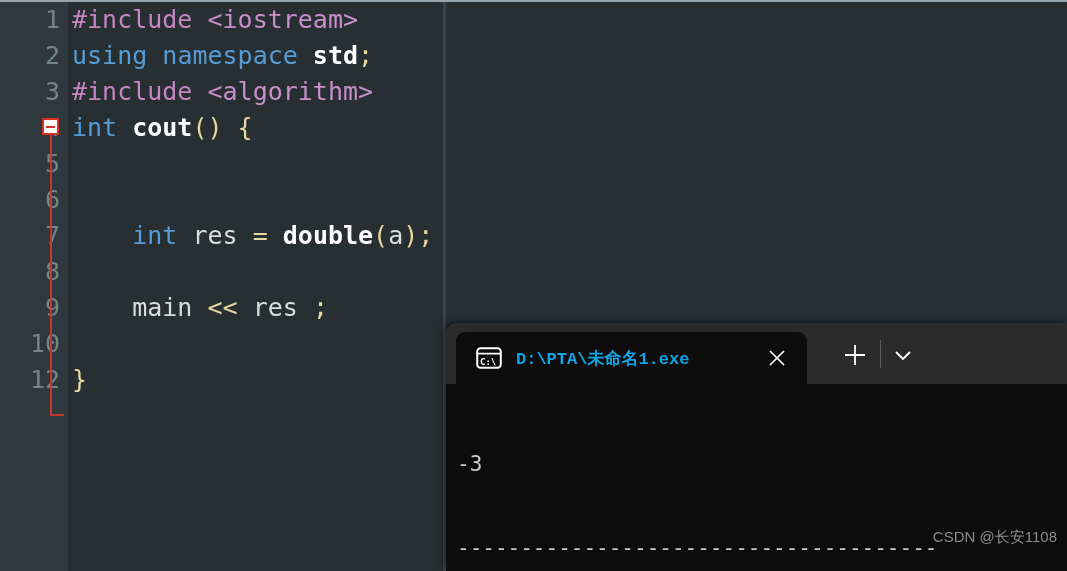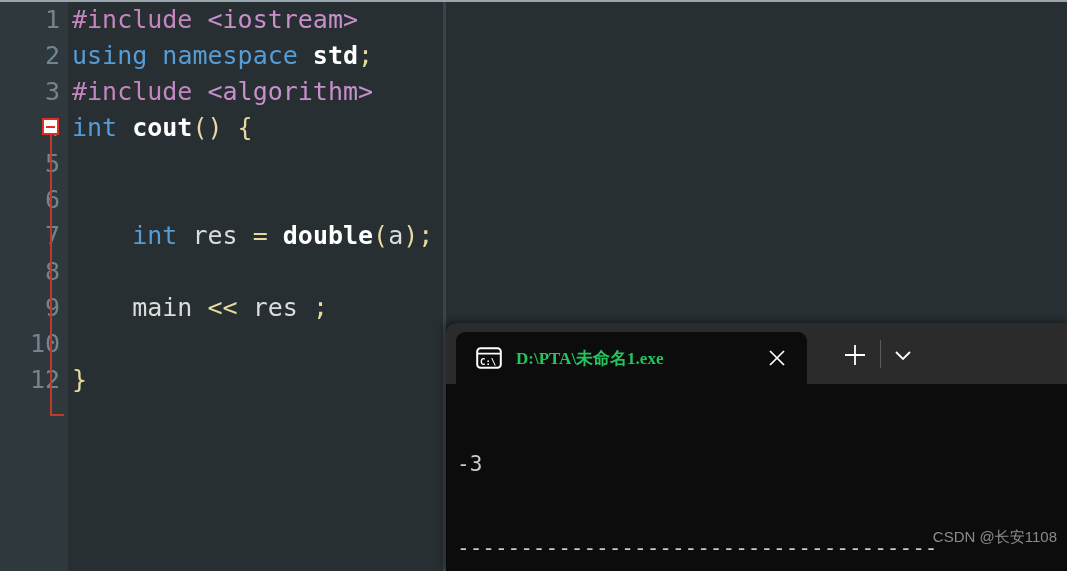--- a/index.html
+++ b/index.html
@@ -154,22 +154,22 @@
     padding: 0 0 0 20px;
     box-sizing: border-box;
   }
   #term-tab-icon {
     width: 26px;
     height: 22px;
     position: relative;
     flex: 0 0 auto;
   }
   #term-tab-title {
-    color: #22c55e;
-    font-family: Liberation Serif, serif;
+    color: #0ea5e9;
+    font-family: Liberation Mono, monospace;
     font-size: 17px;
     font-weight: bold;
     margin-left: 14px;
     white-space: nowrap;
   }
   #term-tab-close {
     position: absolute;
     right: 18px;
     top: 14px;
     width: 24px;

